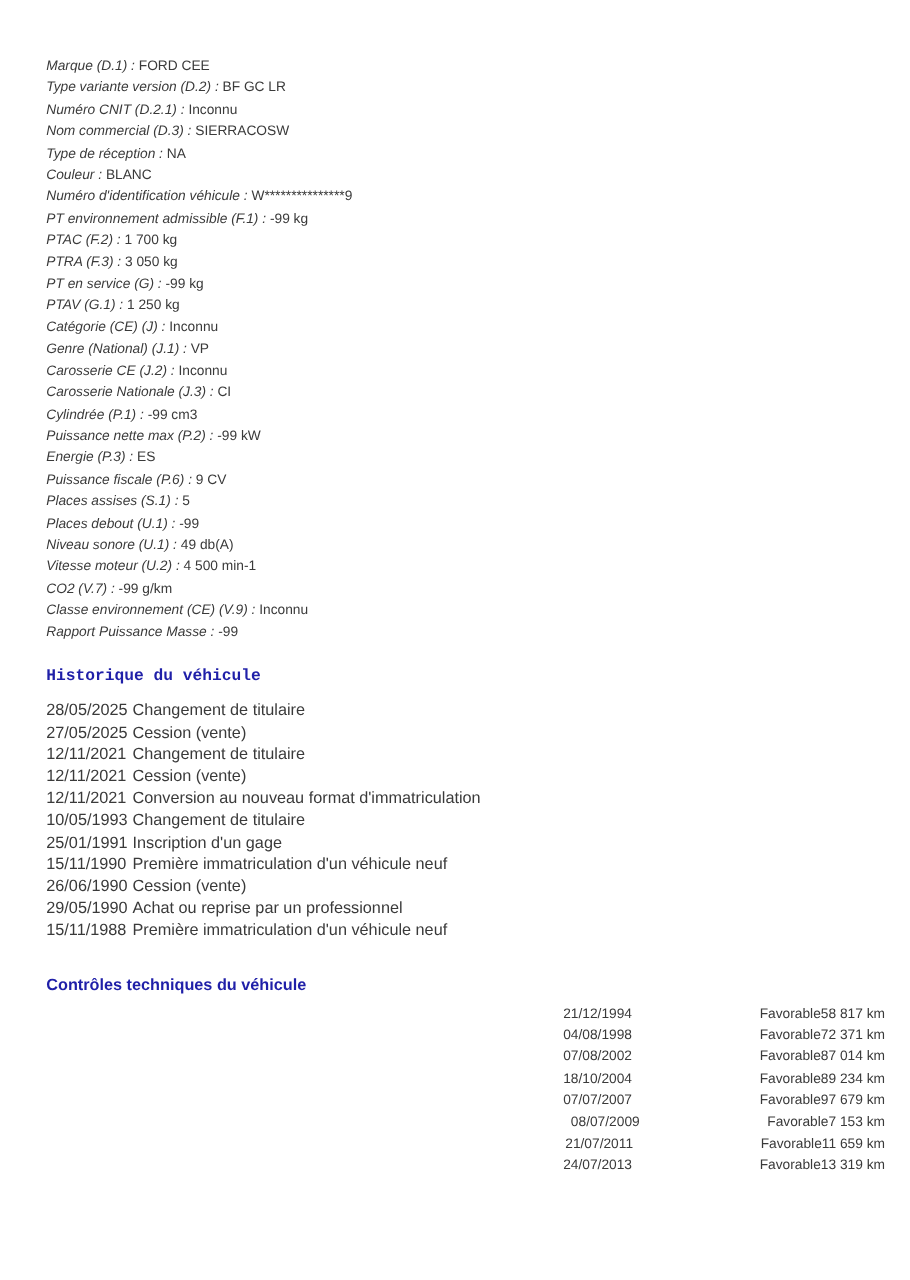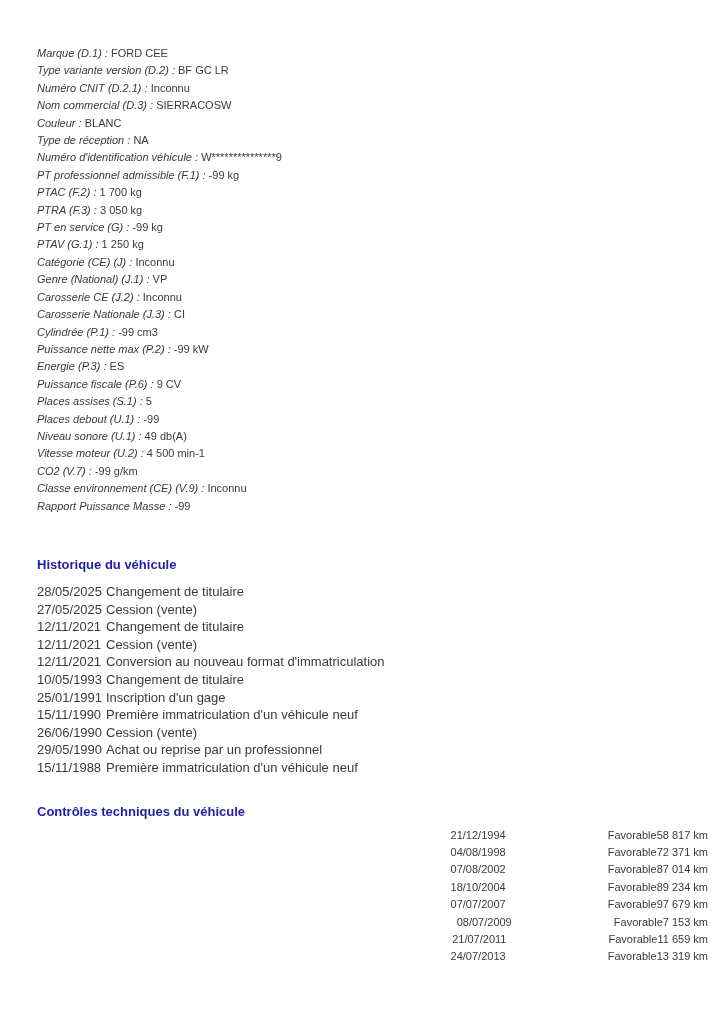--- a/index.html
+++ b/index.html
@@ -22,21 +22,21 @@
   .lbl { font-style: italic; text-align: right; }
   .val { font-style: normal; }
 
   .heading {
     font-size: 13px;
     font-weight: bold;
     color: var(--heading-color);
     line-height: 17px;
     margin: 0;
   }
-  .heading-history { margin-top: 41px; }
+  .heading-history { margin-top: 17px; font-family: Liberation Mono, monospace; }
   .heading-inspections { margin-top: 26px; }
 
   .hist { margin-top: 10px; }
   .hist .hrow {
     font-size: 13px;
     line-height: 17.6px;
     white-space: nowrap;
   }
   .hist .date { display: inline-block; width: 69px; }
 
@@ -52,24 +52,24 @@
 </head>
 <body>
 
 <div class="page">
 
   <section class="specs">
     <div class="line"><span class="lbl">Marque (D.1) :</span> <span class="val">FORD CEE</span></div>
     <div class="line"><span class="lbl">Type variante version (D.2) :</span> <span class="val">BF GC LR</span></div>
     <div class="line"><span class="lbl">Numéro CNIT (D.2.1) :</span> <span class="val">Inconnu</span></div>
     <div class="line"><span class="lbl">Nom commercial (D.3) :</span> <span class="val">SIERRACOSW</span></div>
+    <div class="line"><span class="lbl">Type de réception :</span> <span class="val">NA</span></div>
     <div class="line"><span class="lbl">Couleur :</span> <span class="val">BLANC</span></div>
-    <div class="line"><span class="lbl">Type de réception :</span> <span class="val">NA</span></div>
     <div class="line"><span class="lbl">Numéro d'identification véhicule :</span> <span class="val">W***************9</span></div>
-    <div class="line"><span class="lbl">PT professionnel admissible (F.1) :</span> <span class="val">-99 kg</span></div>
+    <div class="line"><span class="lbl">PT environnement admissible (F.1) :</span> <span class="val">-99 kg</span></div>
     <div class="line"><span class="lbl">PTAC (F.2) :</span> <span class="val">1 700 kg</span></div>
     <div class="line"><span class="lbl">PTRA (F.3) :</span> <span class="val">3 050 kg</span></div>
     <div class="line"><span class="lbl">PT en service (G) :</span> <span class="val">-99 kg</span></div>
     <div class="line"><span class="lbl">PTAV (G.1) :</span> <span class="val">1 250 kg</span></div>
     <div class="line"><span class="lbl">Catégorie (CE) (J) :</span> <span class="val">Inconnu</span></div>
     <div class="line"><span class="lbl">Genre (National) (J.1) :</span> <span class="val">VP</span></div>
     <div class="line"><span class="lbl">Carosserie CE (J.2) :</span> <span class="val">Inconnu</span></div>
     <div class="line"><span class="lbl">Carosserie Nationale (J.3) :</span> <span class="val">CI</span></div>
     <div class="line"><span class="lbl">Cylindrée (P.1) :</span> <span class="val">-99 cm3</span></div>
     <div class="line"><span class="lbl">Puissance nette max (P.2) :</span> <span class="val">-99 kW</span></div>

